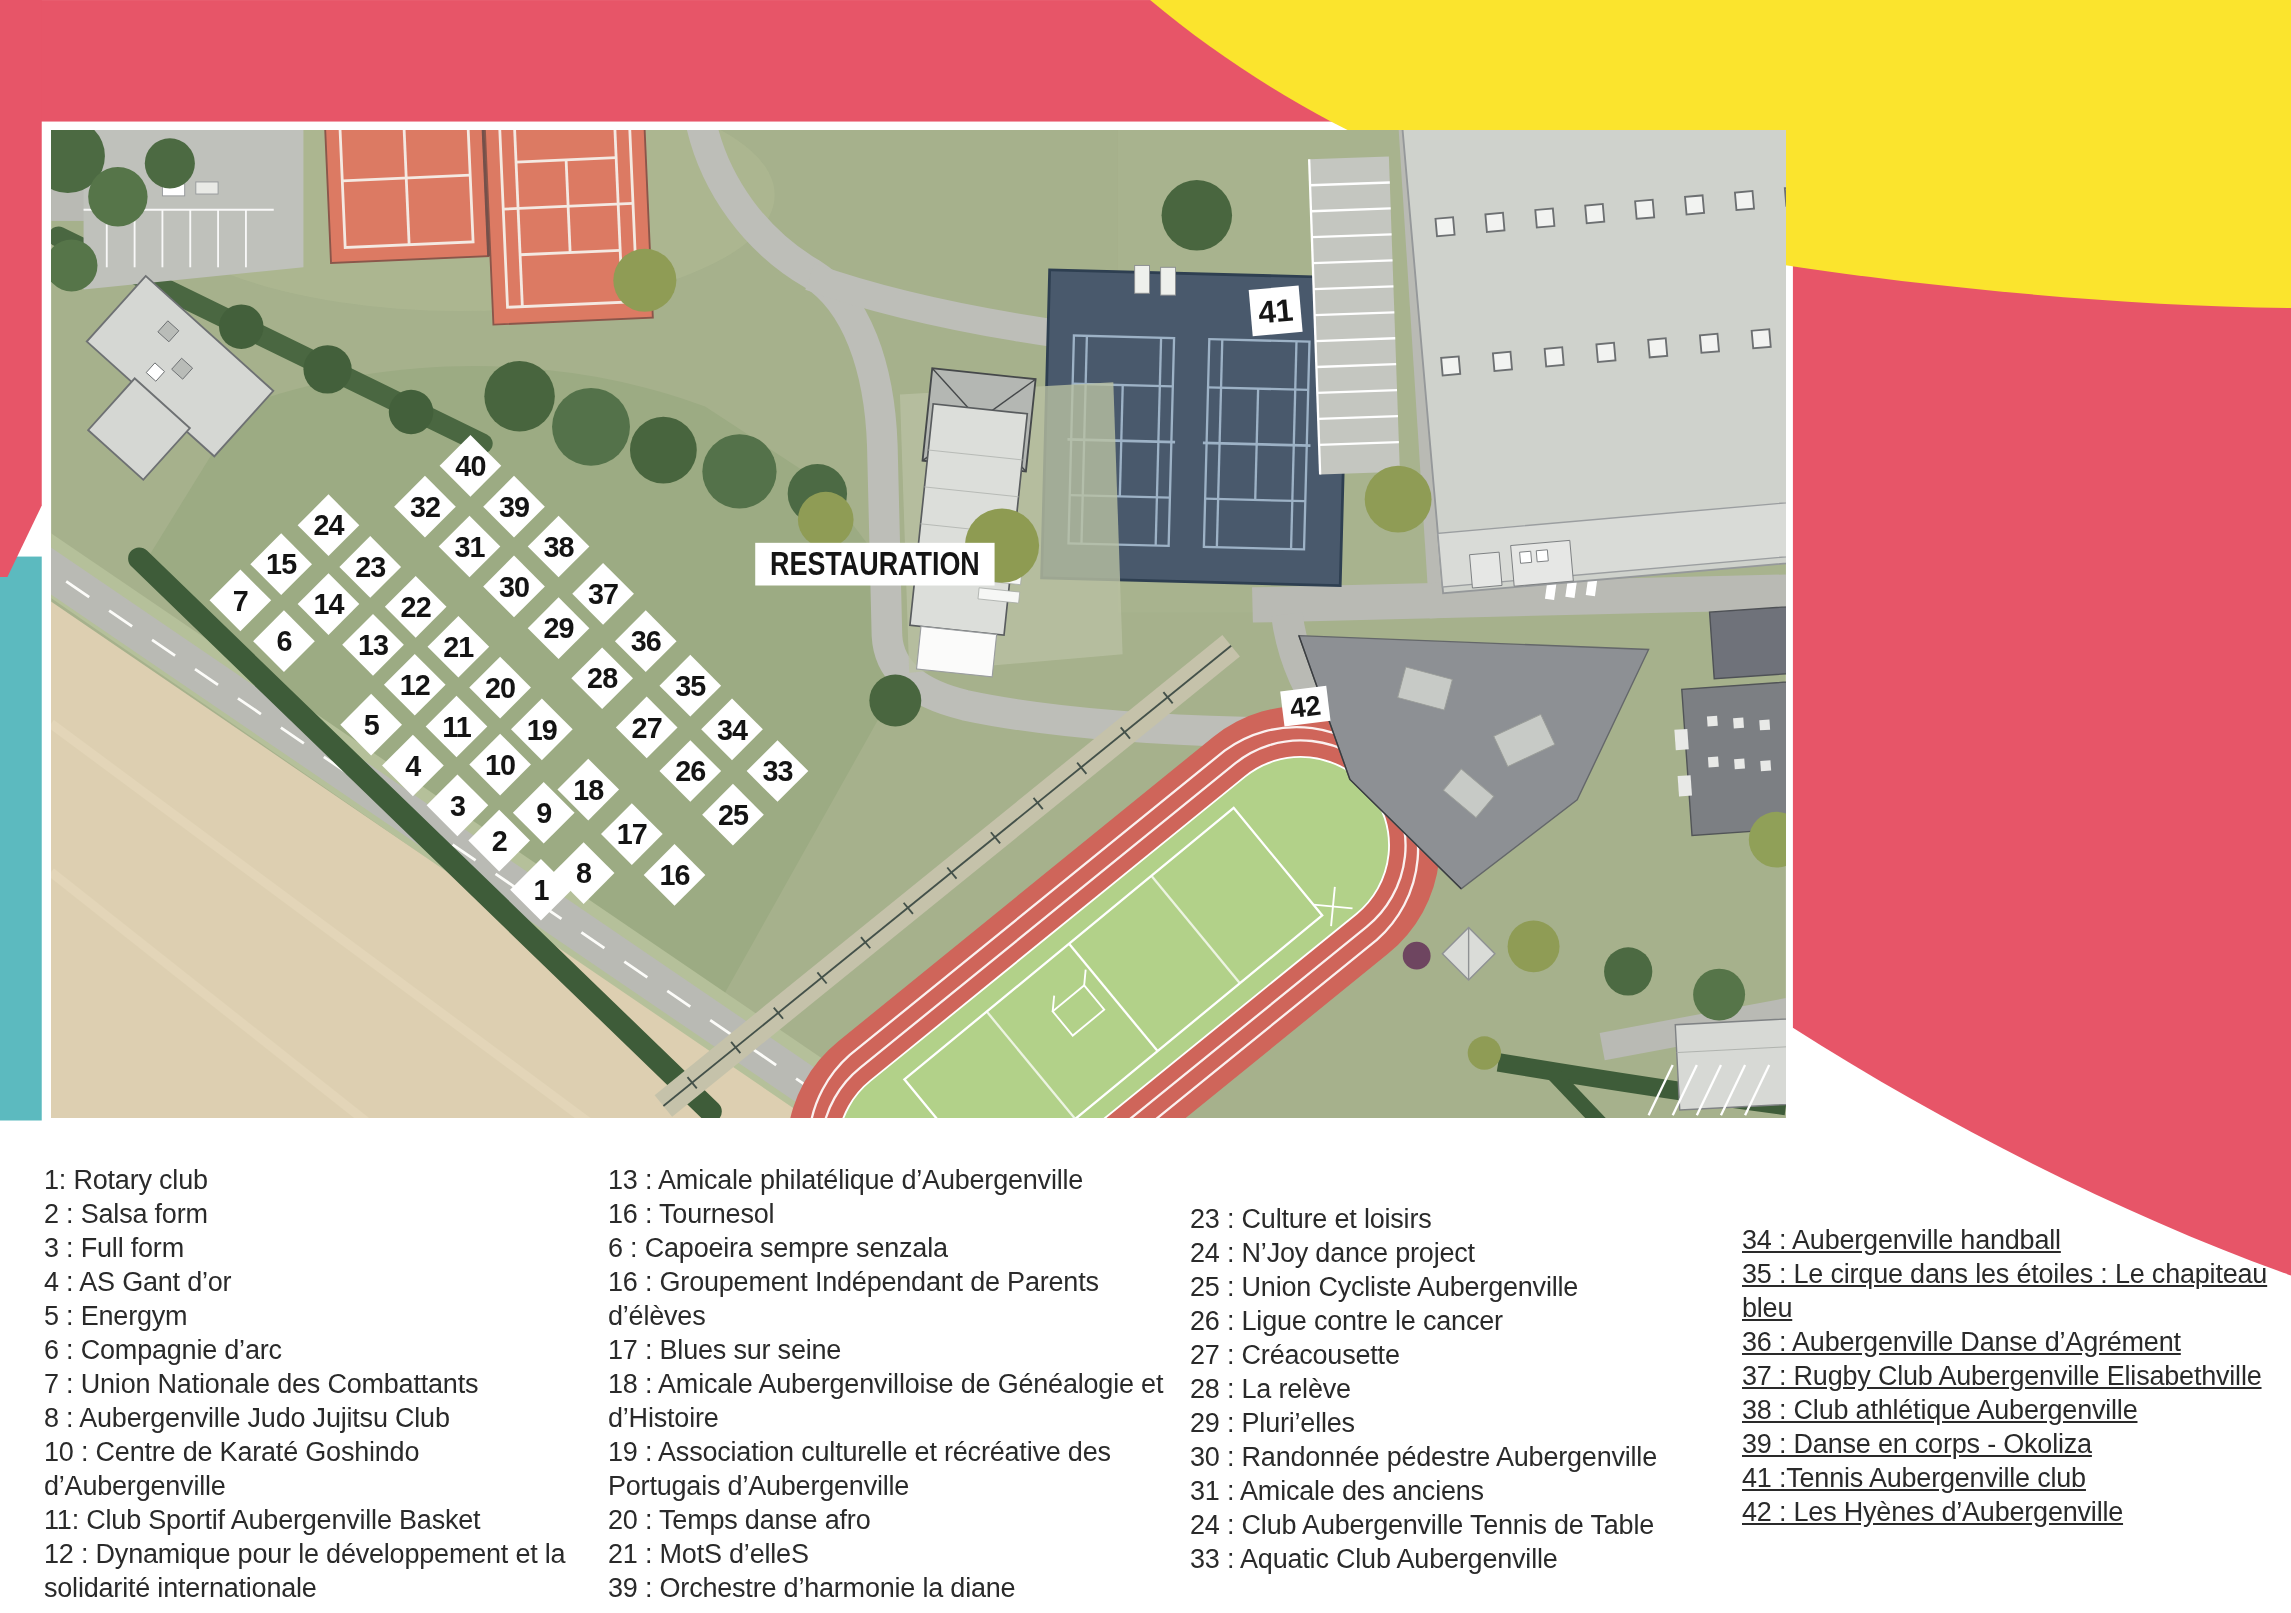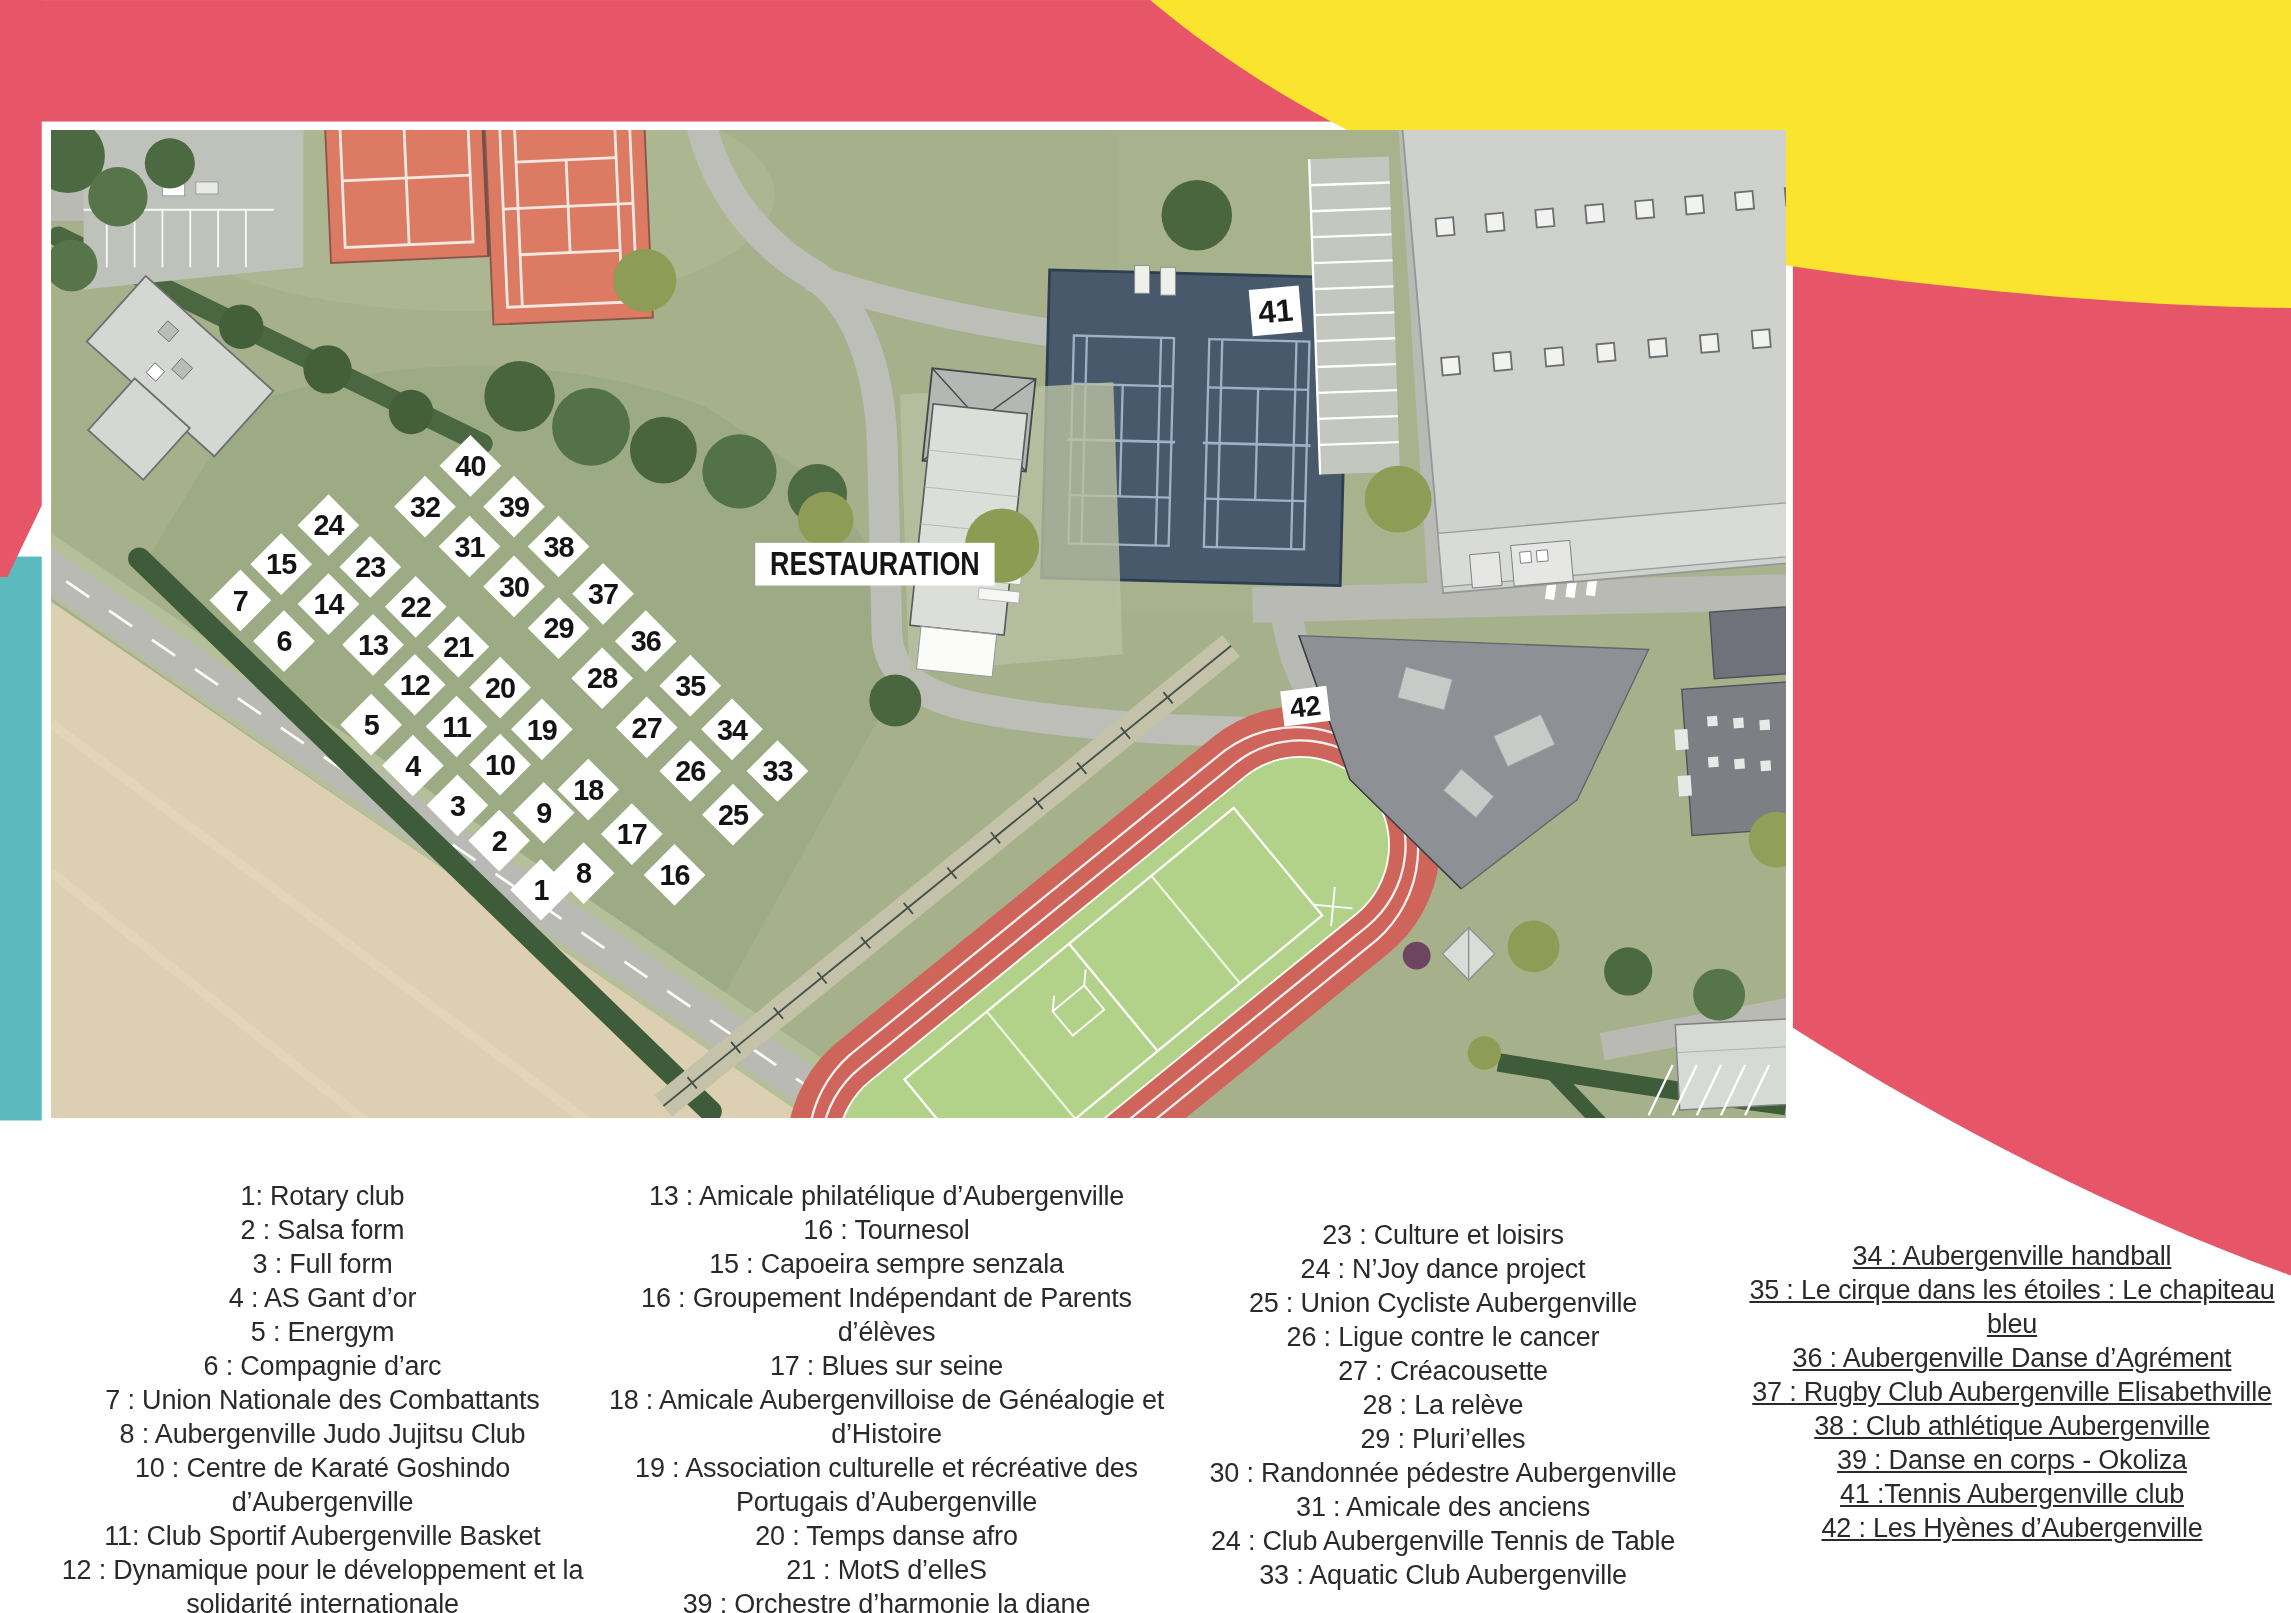--- a/index.html
+++ b/index.html
@@ -1,21 +1,21 @@
 <!DOCTYPE html>
 <html style="font-size:15px"><head>
 <meta charset="utf-8">
 <style>
   * { margin:0; padding:0; box-sizing:border-box; }
   html,body { width:2291px; height:1614px; background:#ffffff; overflow:hidden;
               font-family:"Liberation Sans", sans-serif; }
   #page { position:relative; width:2291px; height:1614px; background:#ffffff; }
   #bg-shapes { position:absolute; left:0; top:0; z-index:0; }
   #map-wrap { position:absolute; left:51px; top:130px; width:1735px; height:988px; z-index:2; }
-  #legend { position:absolute; left:0; top:16px; width:2291px; height:1542px; z-index:3;text-align:center; }
+  #legend { position:absolute; left:0; top:0; width:2291px; height:1542px; z-index:3; }
   .legend-col { position:absolute; color:#2a2a2a; font-size:27px; line-height:34px;
                 letter-spacing:-0.2px; font-weight:400; }
   .legend-col-1 { left:44px;  top:1163px; width:557px; }
   .legend-col-2 { left:608px; top:1163px; width:557px; }
   .legend-col-3 { left:1190px; top:1202px; width:506px; }
   .legend-col-4 { left:1742px; top:1223px; width:540px;text-decoration:underline; }
   .marker-num { font-family:"Liberation Sans", sans-serif; font-weight:700; font-size:31px;
                 fill:#141414; letter-spacing:-1px; }
   .map-label-text { font-family:"Liberation Sans", sans-serif; font-weight:700; fill:#151515; }
   text { user-select:none; }
@@ -496,21 +496,21 @@
         <div class="legend-item">6 : Compagnie d’arc</div>
         <div class="legend-item">7 : Union Nationale des Combattants</div>
         <div class="legend-item">8 : Aubergenville Judo Jujitsu Club</div>
         <div class="legend-item">10 : Centre de Karaté Goshindo d’Aubergenville</div>
         <div class="legend-item">11: Club Sportif Aubergenville Basket</div>
         <div class="legend-item">12 : Dynamique pour le développement et la solidarité internationale</div>
       </div>
     <div class="legend-col legend-col-2">
         <div class="legend-item">13 : Amicale philatélique d’Aubergenville</div>
         <div class="legend-item">16 : Tournesol</div>
-        <div class="legend-item">15 : Capoeira sempre senzala</div>
+        <div class="legend-item">6 : Capoeira sempre senzala</div>
         <div class="legend-item">16 : Groupement Indépendant de Parents d’élèves</div>
         <div class="legend-item">17 : Blues sur seine</div>
         <div class="legend-item">18 : Amicale Aubergenvilloise de Généalogie et d’Histoire</div>
         <div class="legend-item">19 : Association culturelle et récréative des Portugais d’Aubergenville</div>
         <div class="legend-item">20 : Temps danse afro</div>
         <div class="legend-item">21 : MotS d’elleS</div>
         <div class="legend-item">39 : Orchestre d’harmonie la diane</div>
       </div>
     <div class="legend-col legend-col-3">
         <div class="legend-item">23 : Culture et loisirs</div>

